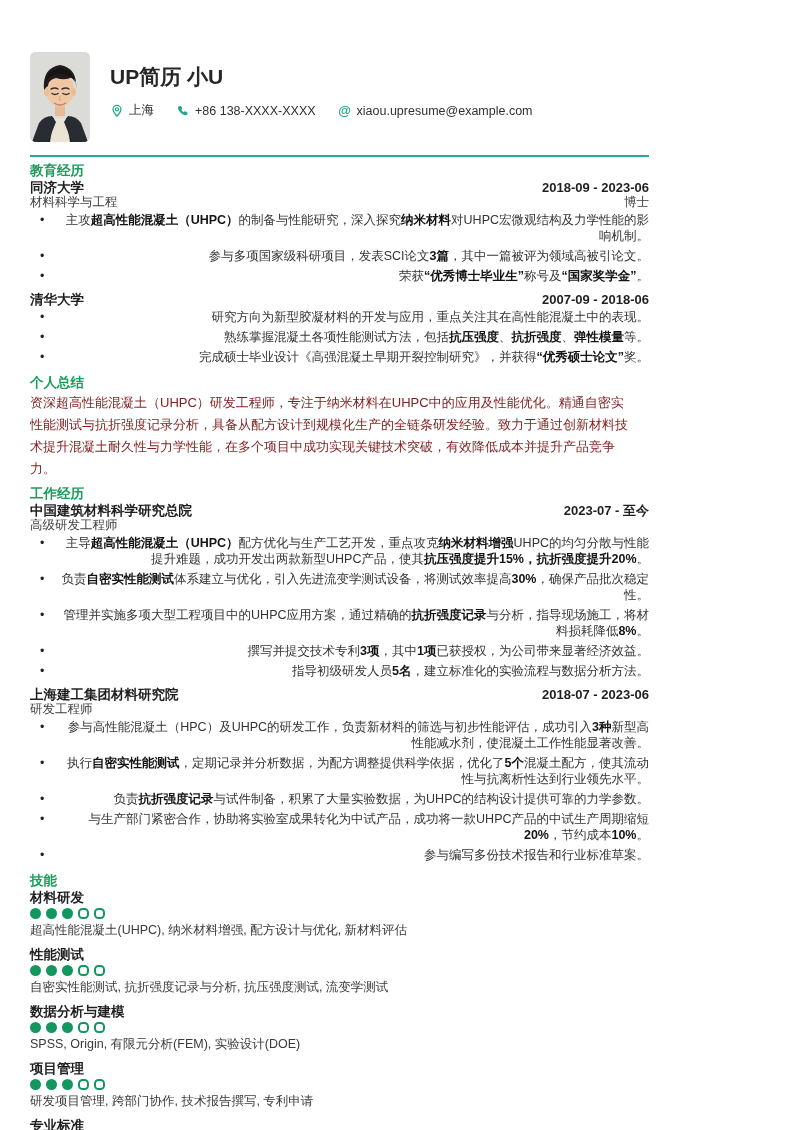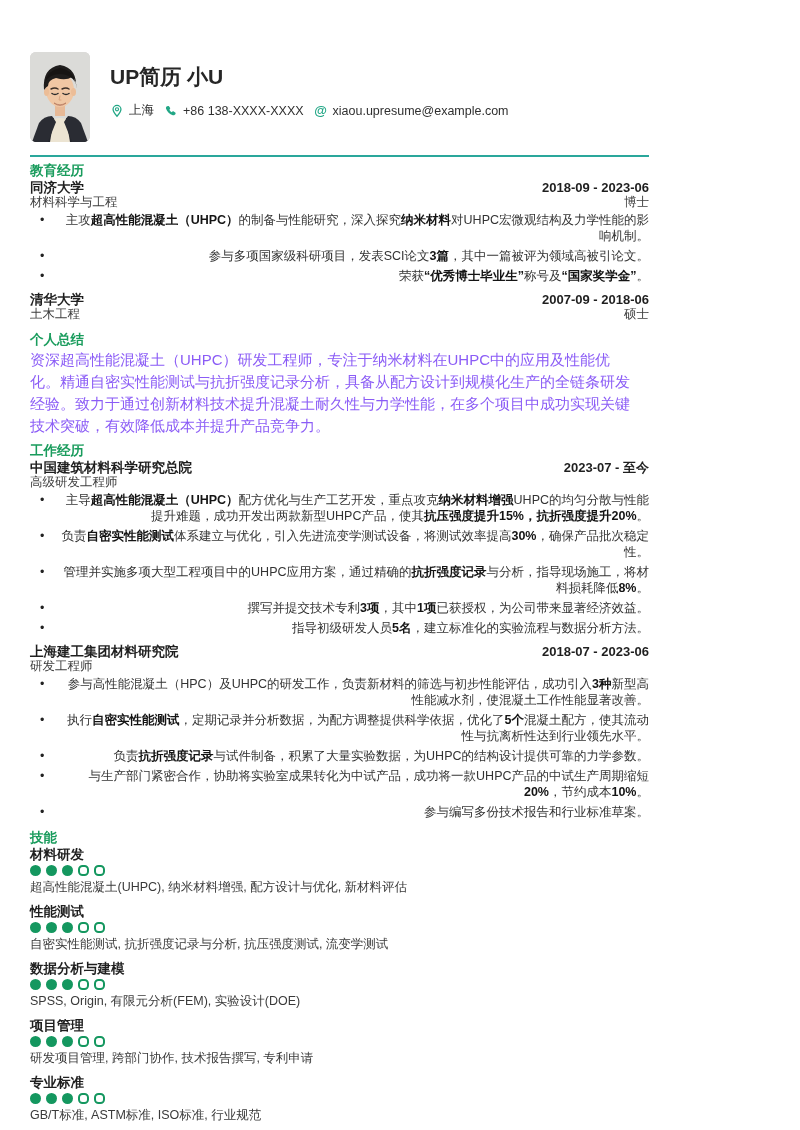--- a/index.html
+++ b/index.html
@@ -8,21 +8,21 @@
     font-family:"Liberation Sans","DejaVu Sans",sans-serif;
     -webkit-font-smoothing:antialiased;
   }
   .page{width:679px;height:1130px;overflow:hidden;box-sizing:border-box;padding:0 30px;}
   
   .hdr{display:flex;gap:20px;padding-top:52px;}
   .photo{width:60px;height:90px;border-radius:6px;overflow:hidden;flex:0 0 auto;background:#d8d7d5;}
   .photo svg{display:block;}
   .hdr-right{flex:1;min-width:0;}
   .name{font-size:21px;line-height:24px;font-weight:700;color:#262626;margin:13px 0 0 0;}
-  .contact{display:flex;align-items:center;gap:10px;margin-top:13px;font-size:12.5px;color:#303030;}
+  .contact{display:flex;align-items:center;gap:22px;margin-top:13px;font-size:12.5px;color:#303030;}
   .c-item{display:flex;align-items:center;gap:5px;}
   .c-ico{display:inline-flex;align-items:center;justify-content:center;width:14px;height:14px;color:#22a786;}
   .at-glyph{font-size:13px;font-weight:700;color:#22a786;line-height:14px;}
   .divider{border:none;border-top:2px solid #2aa79b;margin:13px 0 0 0;}
   
   .sec-title{font-size:13.5px;line-height:15px;font-weight:700;color:#1a9c5d;margin:0 0 2px 0;}
   .sec-edu{margin-top:6px;}
   .sec-sum{margin-top:10px;}
   .sec-work{margin-top:6px;}
   .sec-skill{margin-top:10px;}
@@ -30,21 +30,21 @@
   .entry{margin-top:2px;}
   .entry + .entry{margin-top:8px;}
   .row-top{display:flex;justify-content:space-between;align-items:baseline;font-size:13.5px;line-height:15px;font-weight:700;color:#1f1f1f;}
   .row-sub{display:flex;justify-content:space-between;align-items:baseline;font-size:12.5px;line-height:15px;color:#3d3d3d;}
   .date{font-size:13px;font-weight:700;color:#1f1f1f;white-space:nowrap;}
   .degree{font-size:12.5px;color:#3d3d3d;margin-left:24px;}
   ul.bullets{list-style:none;margin:2px 0 0 0;padding:0;text-align:right;}
   ul.bullets li{position:relative;padding-left:27px;font-size:12.5px;line-height:16px;margin-bottom:4px;color:#333;}
   ul.bullets li::before{content:"•";position:absolute;left:10px;top:0;color:#222;font-size:12.5px;}
   b{font-weight:700;color:#141414;}
-  .sum-text{font-size:15px;line-height:22px;color:#8b5cf6;margin:2px 15px 0 0;}
+  .sum-text{font-size:13px;line-height:22px;color:#7f1d1d;margin:2px 15px 0 0;}
   
   .sk{margin-top:9px;}
   .sk:first-of-type{margin-top:2px;}
   .sk-name{font-size:13.5px;line-height:15px;font-weight:700;color:#1f1f1f;}
   .sk-dots{display:flex;gap:5px;margin-top:3px;height:11px;}
   .dot{width:11px;height:11px;box-sizing:border-box;display:inline-block;}
   .dot.on{background:#14975f;border-radius:50%;}
   .dot.off{background:#fff;border:2.5px solid #14975f;border-radius:4.5px;}
   .sk-desc{font-size:12.5px;line-height:15px;color:#3a3a3a;margin-top:4px;}
   
@@ -138,24 +138,25 @@
         <li>参与多项国家级科研项目，发表SCI论文<b>3篇</b>，其中一篇被评为领域高被引论文。</li>
         <li>荣获<b>“优秀博士毕业生”</b>称号及<b>“国家奖学金”</b>。</li>
       </ul>
     </div>
 
     <div class="entry">
       <div class="row-top">
         <span>清华大学</span>
         <span class="date">2007-09 - 2018-06</span>
       </div>
-      <div class="row-sub">
-        <span>土木工程</span>
-        <span class="degree">硕士</span>
-      </div>
+      <ul class="bullets">
+        <li>研究方向为新型胶凝材料的开发与应用，重点关注其在高性能混凝土中的表现。</li>
+        <li>熟练掌握混凝土各项性能测试方法，包括<b>抗压强度</b>、<b>抗折强度</b>、<b>弹性模量</b>等。</li>
+        <li>完成硕士毕业设计《高强混凝土早期开裂控制研究》，并获得<b>“优秀硕士论文”</b>奖。</li>
+      </ul>
     </div>
   </section>
 
   <section class="sec-sum">
     <h2 class="sec-title">个人总结</h2>
     <p class="sum-text">资深超高性能混凝土（UHPC）研发工程师，专注于纳米材料在UHPC中的应用及性能优化。精通自密实性能测试与抗折强度记录分析，具备从配方设计到规模化生产的全链条研发经验。致力于通过创新材料技术提升混凝土耐久性与力学性能，在多个项目中成功实现关键技术突破，有效降低成本并提升产品竞争力。</p>
   </section>
 
   <section class="sec-work">
     <h2 class="sec-title">工作经历</h2>

